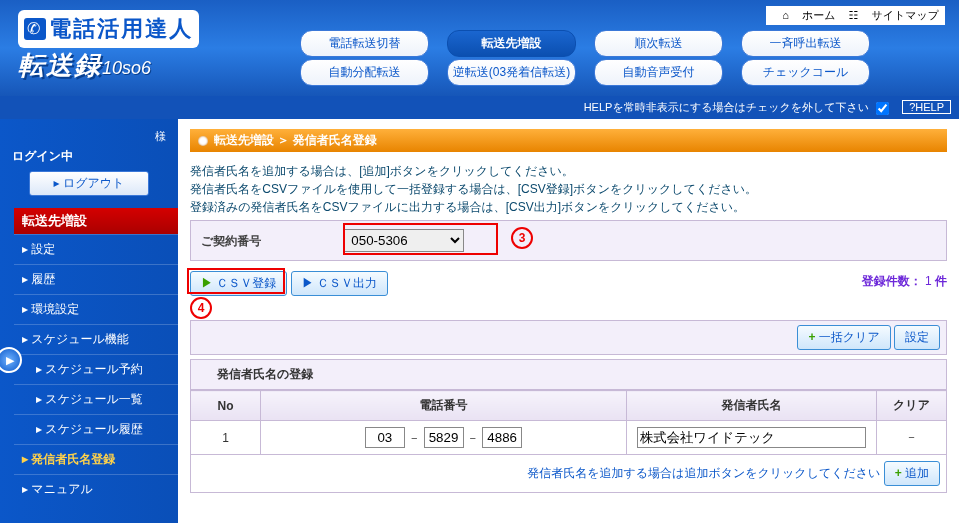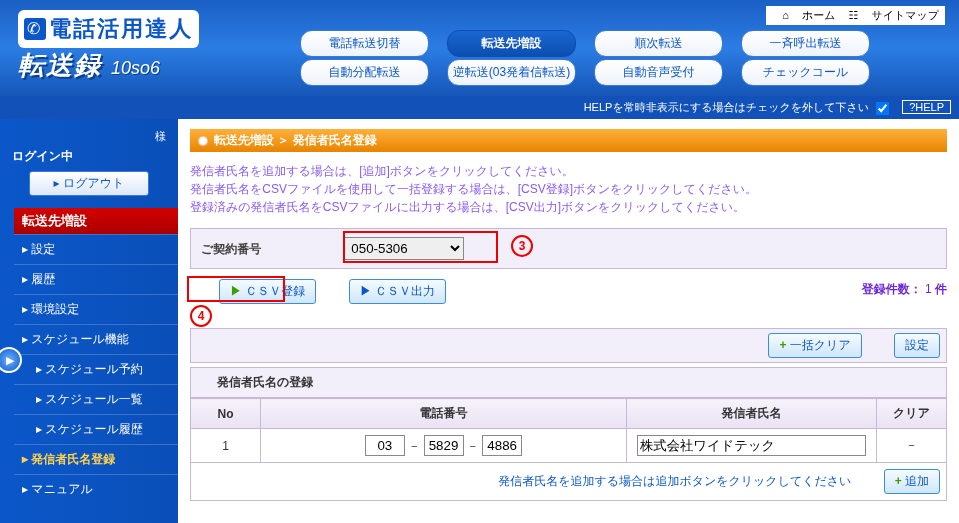--- a/index.html
+++ b/index.html
@@ -6,21 +6,21 @@
 body { font-family: "MS PGothic", "Meiryo", sans-serif; font-size: 12px; background: #fff; width: 959px; }
 
 
 .header { background: linear-gradient(to bottom, #1a5fc4 0%, #2b7de4 50%, #1656b8 100%); height: 96px; position: relative; }
 .logo-area { position: absolute; left: 18px; top: 10px; width: 220px; height: 80px; }
 .logo-box { background: #fff; border-radius: 6px; padding: 4px 6px; display: inline-block; }
 .logo-icon-bg { display: inline-block; width: 22px; height: 22px; background: #0b57c9; border-radius: 3px; vertical-align: middle; position: relative; }
 .logo-icon-bg::after { content: "✆"; color: #fff; position: absolute; left: 3px; top: 1px; font-size: 16px; }
 .logo-title1 { font-size: 22px; font-weight: bold; color: #0b57c9; vertical-align: middle; letter-spacing: 2px; }
 .logo-title2 { font-size: 26px; font-weight: bold; color: #fff; font-style: italic; letter-spacing: 2px; text-shadow: 2px 2px 0 #083f8f; margin-top: 2px; }
-.logo-small { font-size: 18px; color: #fff; font-style: italic; text-shadow: 1px 1px 0 #083f8f; margin-left: 9px; }
+.logo-small { font-size: 18px; color: #fff; font-style: italic; text-shadow: 1px 1px 0 #083f8f; }
 
 .top-links { position: absolute; right: 14px; top: 6px; color: #000; font-size: 11px; background: #fff; padding: 2px 6px; }
 .top-links span { margin-left: 10px; cursor: pointer; }
 
 .nav-pills { position: absolute; left: 300px; top: 30px; width: 570px; }
 .pill-row { display: flex; gap: 18px; margin-bottom: 2px; }
 .pill { flex: 1; text-align: center; padding: 4px 4px; border-radius: 12px; background: linear-gradient(#fff,#eef3fb); border: 1px solid #3b78d8; color: #0b57c9; font-size: 12px; cursor: pointer; }
 .pill.active { background: linear-gradient(#1a66d0,#0b4fb0); color: #fff; border-color: #0b4fb0; font-weight: bold; }
 
 
@@ -45,33 +45,33 @@
 .side-list li.sub { padding-left: 22px; }
 .side-list li.sub::before { content: "▸ "; }
 .side-list li.highlight { color: #ffd24a; font-weight: bold; }
 
 .content { flex: 1; padding: 10px 12px; }
 
 
 .crumb { background: linear-gradient(#ffb03a,#e88400); color: #fff; border-radius: 0; padding: 3px 8px; font-size: 12px; font-weight: bold; margin-bottom: 10px; }
 .crumb .dot { display:inline-block; width:10px; height:10px; border-radius:50%; background:#fff; margin-right:6px; vertical-align:middle; box-shadow: inset 0 0 2px #c06800;}
 
-.info-text { color: #8b5cf6; font-size: 12px; line-height: 1.5; margin-bottom: 12px; }
+.info-text { color: #0c4a6e; font-size: 12px; line-height: 1.5; margin-bottom: 4px; }
 
 
 .contract-box { border: 1px solid #c7b9d6; background: #f3effa; padding: 8px 10px; position: relative; margin-bottom: 10px; }
 .contract-label { display:inline-block; width: 140px; font-weight: bold; color:#404040; }
 .contract-select { width: 120px; padding: 2px; border:1px solid #888; }
 .red-box-1 { position:absolute; border:2px solid #e00; left: 152px; top: 2px; width: 155px; height: 32px; pointer-events:none;}
 
 .circle-num { display:inline-block; width:22px; height:22px; border:2px solid #e00; border-radius:50%; color:#e00; text-align:center; line-height:18px; font-weight:bold; position:absolute; }
 
 
 .btn-row { position: relative; margin-bottom: 6px; }
-.btn { display:inline-block; padding: 3px 10px; border-radius: 3px; border:1px solid #3a8ed6; background: linear-gradient(#f5fbff,#cfe6fb); color:#0b57c9; cursor:pointer; font-size:12px;margin-left:29px; }
+.btn { display:inline-block; padding: 3px 10px; border-radius: 3px; border:1px solid #3a8ed6; background: linear-gradient(#f5fbff,#cfe6fb); color:#0b57c9; cursor:pointer; font-size:12px; }
 .btn.green-arrow::before { content:"▶ "; color:#3aa000; }
 .btn.blue-arrow::before { content:"▶ "; color:#0b57c9; }
 .btn.plus::before { content:"+ "; color:#3aa000; font-weight:bold;}
 .red-box-2 { position:absolute; border:2px solid #e00; left:-3px; top:-3px; width:98px; height:26px; pointer-events:none;}
 
 .count-text { float:right; font-size:12px; color:#6d28d9; font-weight:bold; margin-top:2px;}
 .count-text .num { font-weight:normal; }
 
 
 .right-btns { text-align:right; background:#f3effa; border:1px solid #c7b9d6; padding:4px 6px; margin-bottom:4px;}

